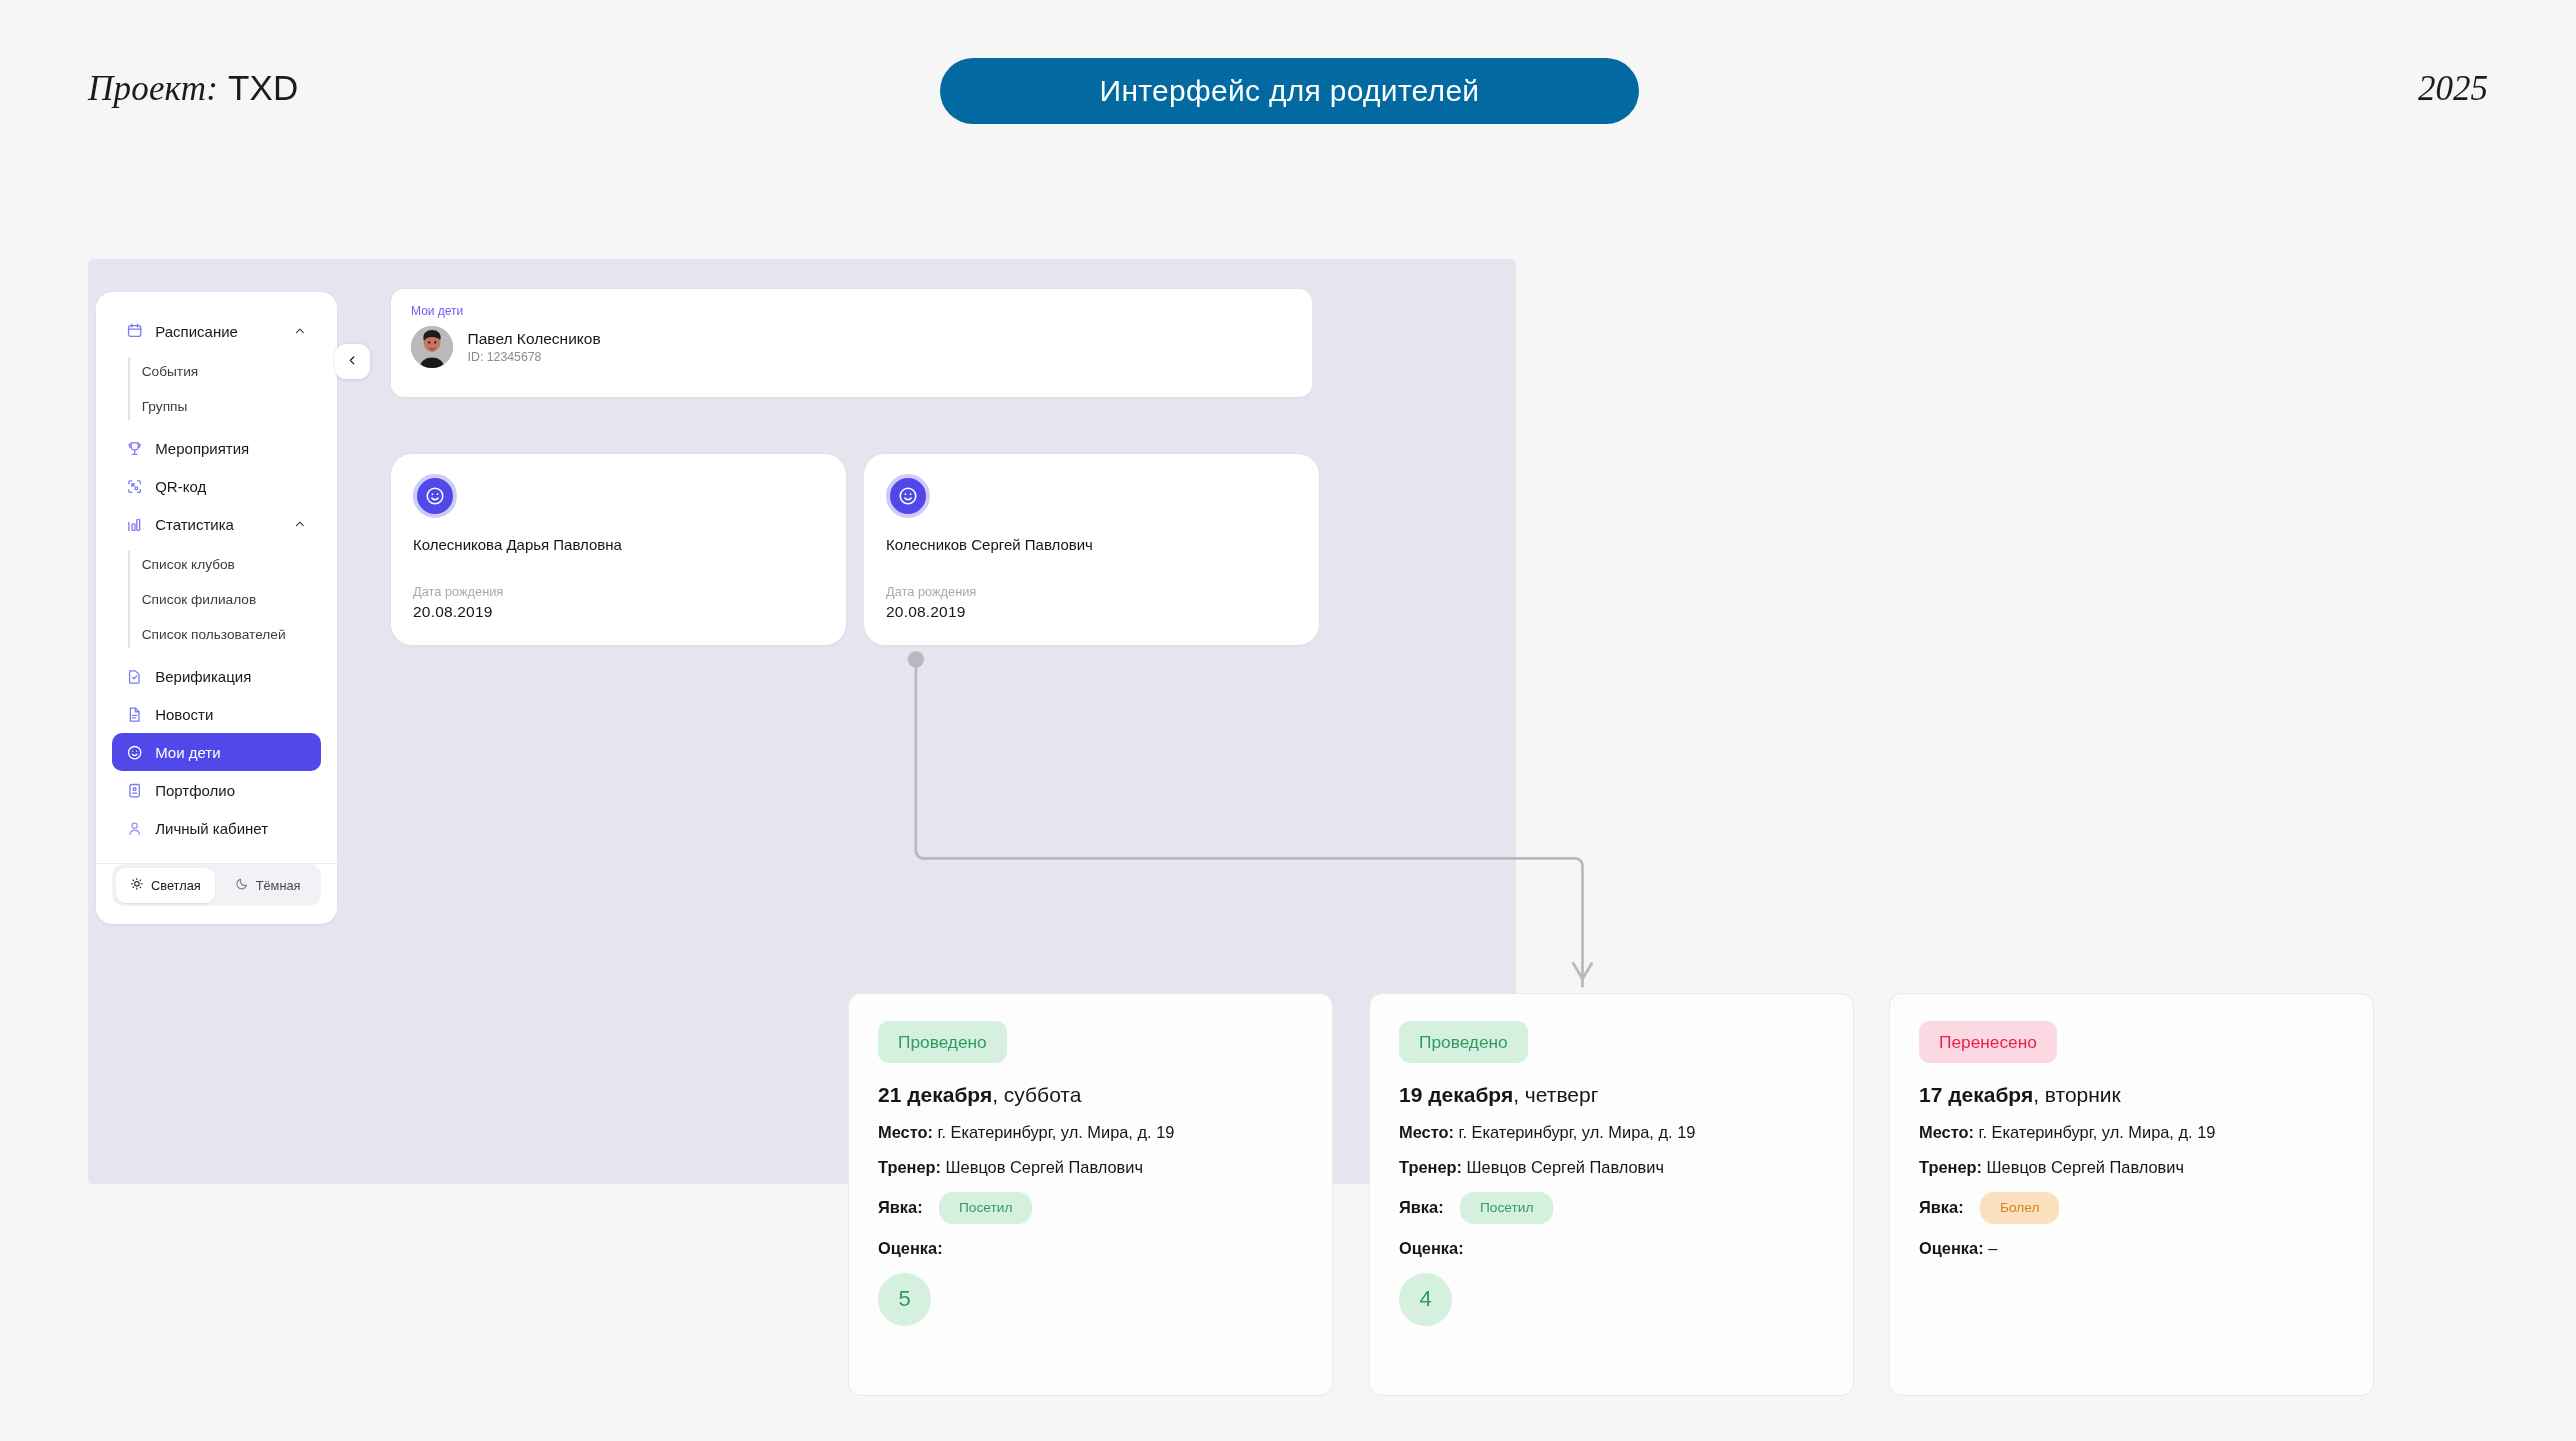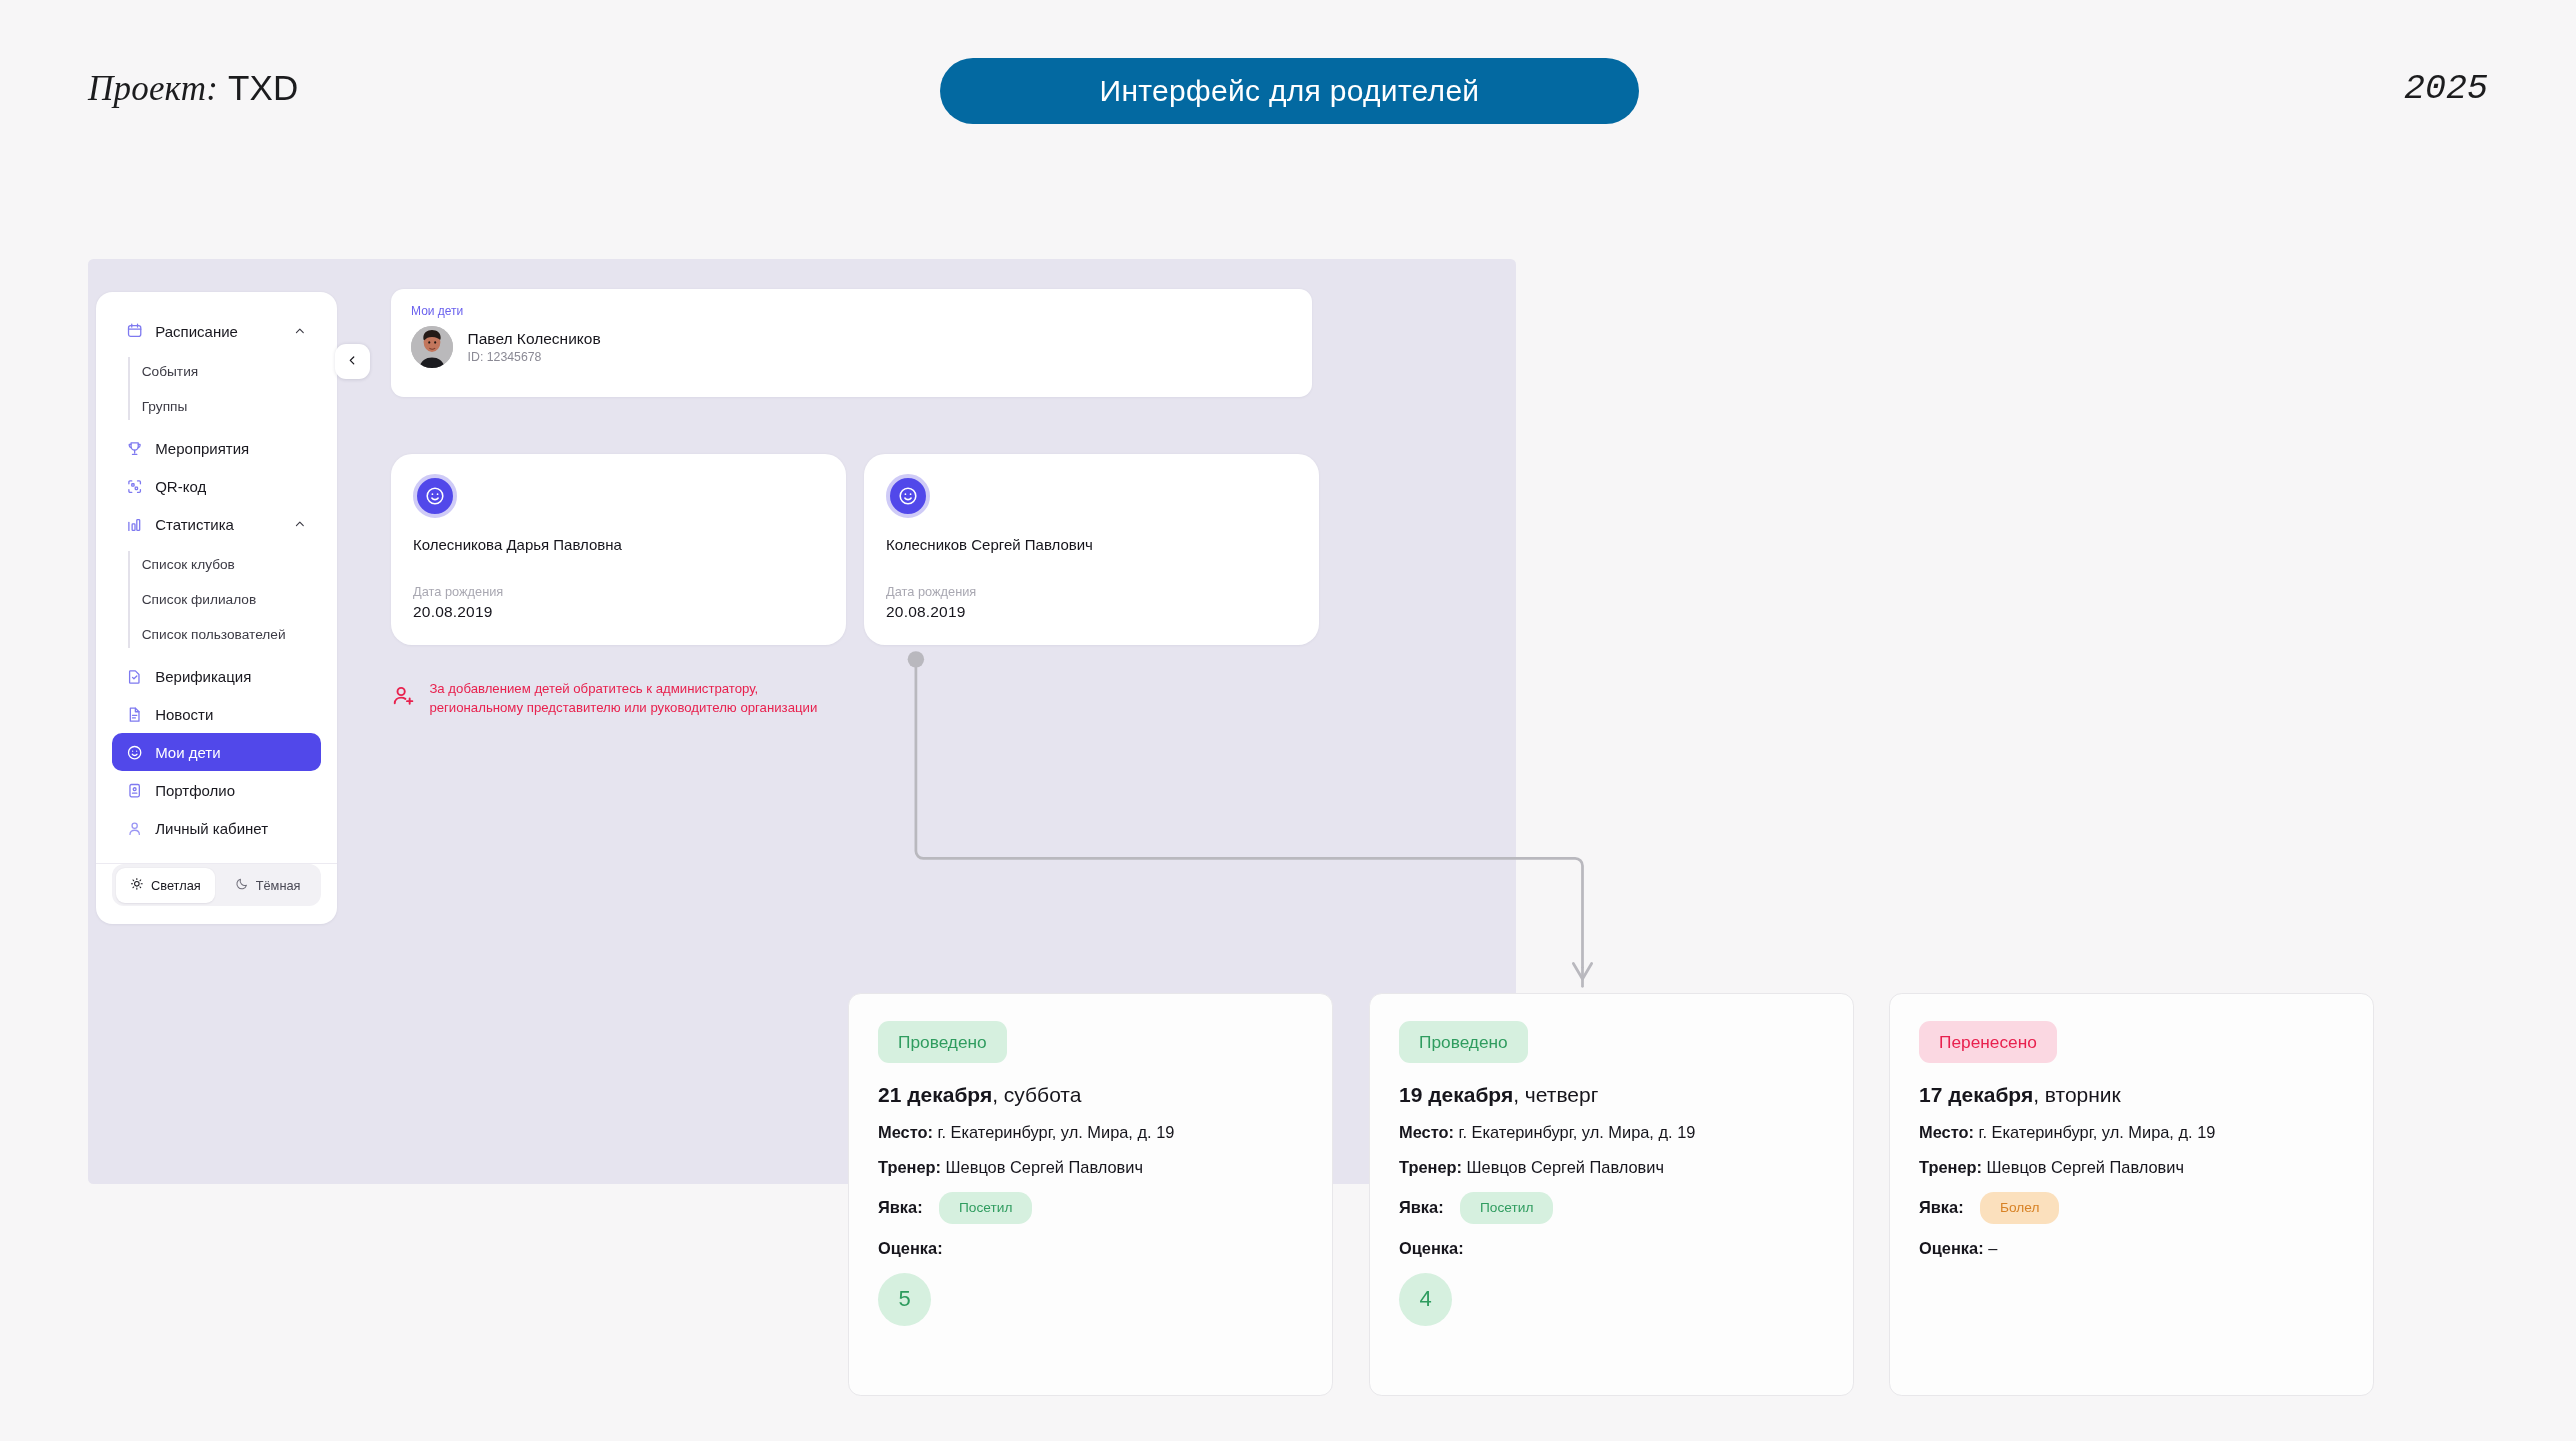--- a/index.html
+++ b/index.html
@@ -24,21 +24,21 @@
     position: absolute; left: 940px; top: 58px;
     width: 699px; height: 66px;
     background: #0369a1; border-radius: 33px;
     display: flex; align-items: center; justify-content: center;
     color: #ffffff; font-size: 30px; letter-spacing: 0.3px;
   }
 
   .hdr-year {
     position: absolute; right: 88px; top: 69px;
     font-size: 35px; color: #1c1c1e;
-    font-family: Liberation Mono, monospace; font-style: italic; font-weight: 400;
+    font-family: Liberation Serif, serif; font-style: italic; font-weight: 400;
   }
 
   
   .panel {
     position: absolute; left: 88px; top: 259px;
     width: 1428px; height: 925px;
     background: #e6e4ef; border-radius: 5.5px;
   }
 
   
@@ -415,33 +415,20 @@
           <circle cx="9.2" cy="10" r=".95" fill="#fff" stroke="none"></circle>
           <circle cx="14.8" cy="10" r=".95" fill="#fff" stroke="none"></circle>
           <path d="M8.6 14.2a4.2 4.2 0 0 0 6.8 0"></path>
       </svg>
     </div>
     <div class="child-name">Колесников Сергей Павлович</div>
     <div class="child-dob-lbl">Дата рождения</div>
     <div class="child-dob-val">20.08.2019</div>
   </div>
 
-  <div class="warn">
-    <span style="flex:0 0 25.6px;margin-top:2.7px;">
-      <svg width="25.6" height="25.6" viewBox="0 0 24 24" fill="none" stroke="#e8214e" stroke-width="1.8" stroke-linecap="round" stroke-linejoin="round">
-        <circle cx="9.5" cy="8" r="3.4"></circle>
-          <path d="M3.5 19c0-3.3 2.7-5.3 6-5.3 1.5 0 2.9.4 4 1.2"></path>
-          <path d="M17.5 14.5v5M15 17h5"></path>
-      </svg>
-    </span>
-    <div class="warn-txt">
-      <div>За добавлением детей обратитесь к администратору,</div>
-      <div>региональному представителю или руководителю организации</div>
-    </div>
-  </div>
 
   <svg class="connector" viewBox="0 0 2821 1579" width="2576" height="1442">
     <circle cx="1003" cy="722" r="9" fill="#b9b8be"></circle>
     <path d="M1003 722 V932 a8 8 0 0 0 8 8 H1725 a8 8 0 0 1 8 8 V1060" fill="none" stroke="#b9b8be" stroke-width="3"></path>
     <path d="M1723 1055 L1733 1072 L1743 1055" fill="none" stroke="#b9b8be" stroke-width="3" stroke-linecap="round" stroke-linejoin="round"></path>
     <path d="M1733 1060 V1080" stroke="#b9b8be" stroke-width="3" stroke-linecap="round"></path>
   </svg>
 
   <div class="lesson l1">
     <div class="status done">Проведено</div>

